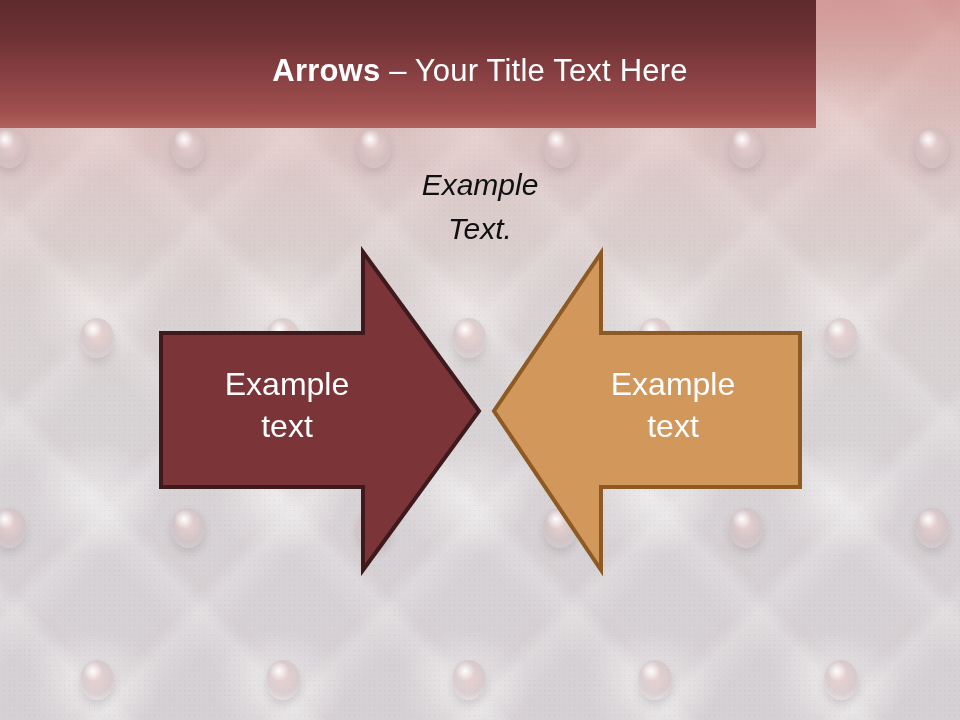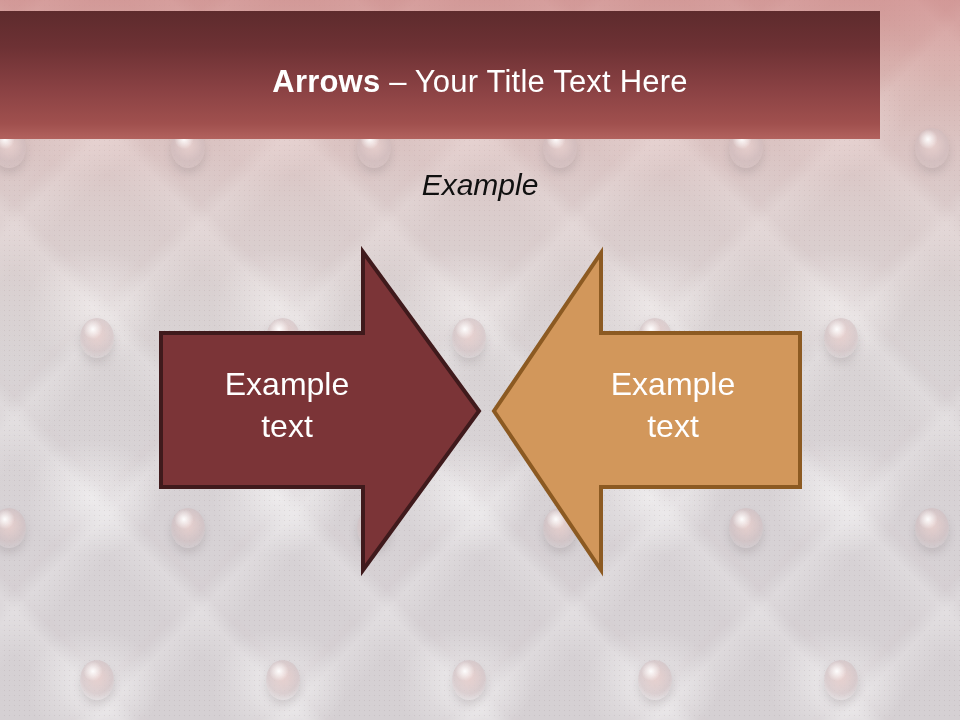--- a/index.html
+++ b/index.html
@@ -89,22 +89,22 @@
     border-radius: 50%;
     background:
       radial-gradient(ellipse 46% 40% at 38% 28%, rgba(255,255,255,.95), rgba(255,255,255,0) 62%),
       radial-gradient(ellipse 62% 58% at 50% 42%, rgba(232,208,206,.95), rgba(206,186,188,.55) 72%, rgba(180,165,170,.12) 100%);
     box-shadow: 0 5px 9px rgba(120,105,110,.22);
   }
 
   
   .header {
     position: absolute;
-    left: 0; top: 11px;
-    width: 880px;
+    left: 0; top: 0;
+    width: 816px;
     height: 128px;
     background: linear-gradient(to bottom,
       #5e2b2d 0%,
       #6d3134 28%,
       #8b4244 62%,
       #a0504e 88%,
       #b2625e 100%);
   }
   .header-title {
     position: absolute;
@@ -192,20 +192,21 @@
   </div>
 
   <div class="header">
     <div class="header-title">
       <span class="t-bold">Arrows</span><span class="t-light"> – </span><span class="t-light">Your Title Text Here</span>
     </div>
   </div>
 
   <div class="caption">
     <div>Example</div>
+    <div>Text.</div>
   </div>
 
   <svg class="arrow-svg" viewBox="0 0 960 720">
     <polygon points="161,333 363,333 363,252 479,411 363,570 363,487 161,487" fill="#7B3437" stroke="#3F1A1C" stroke-width="4" stroke-linejoin="miter"></polygon>
     <polygon points="800,333 601,333 601,253 494,411 601,570 601,487 800,487" fill="#D2975B" stroke="#8C5A22" stroke-width="4" stroke-linejoin="miter"></polygon>
   </svg>
 
   <div class="arrow-label" id="label-left">
     <div>Example</div>
     <div>text</div>

